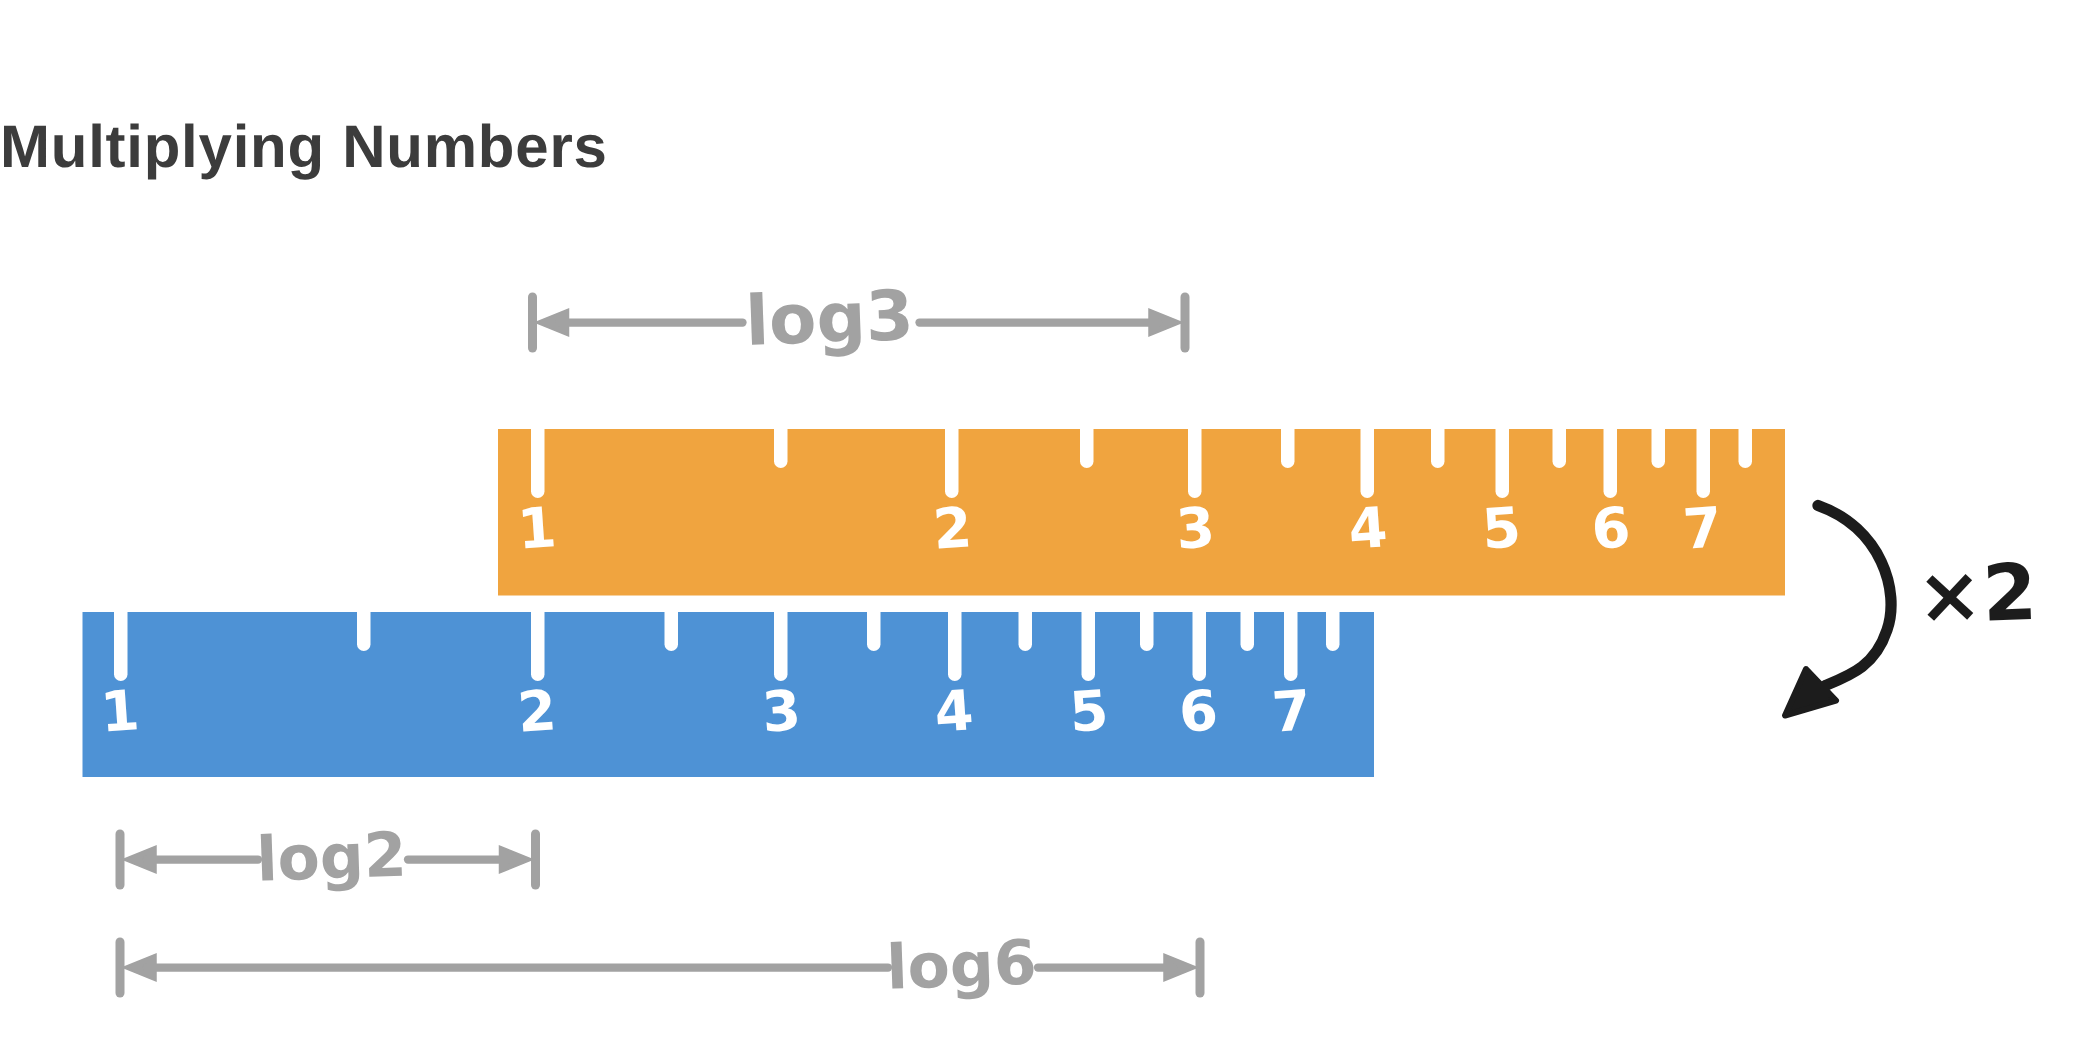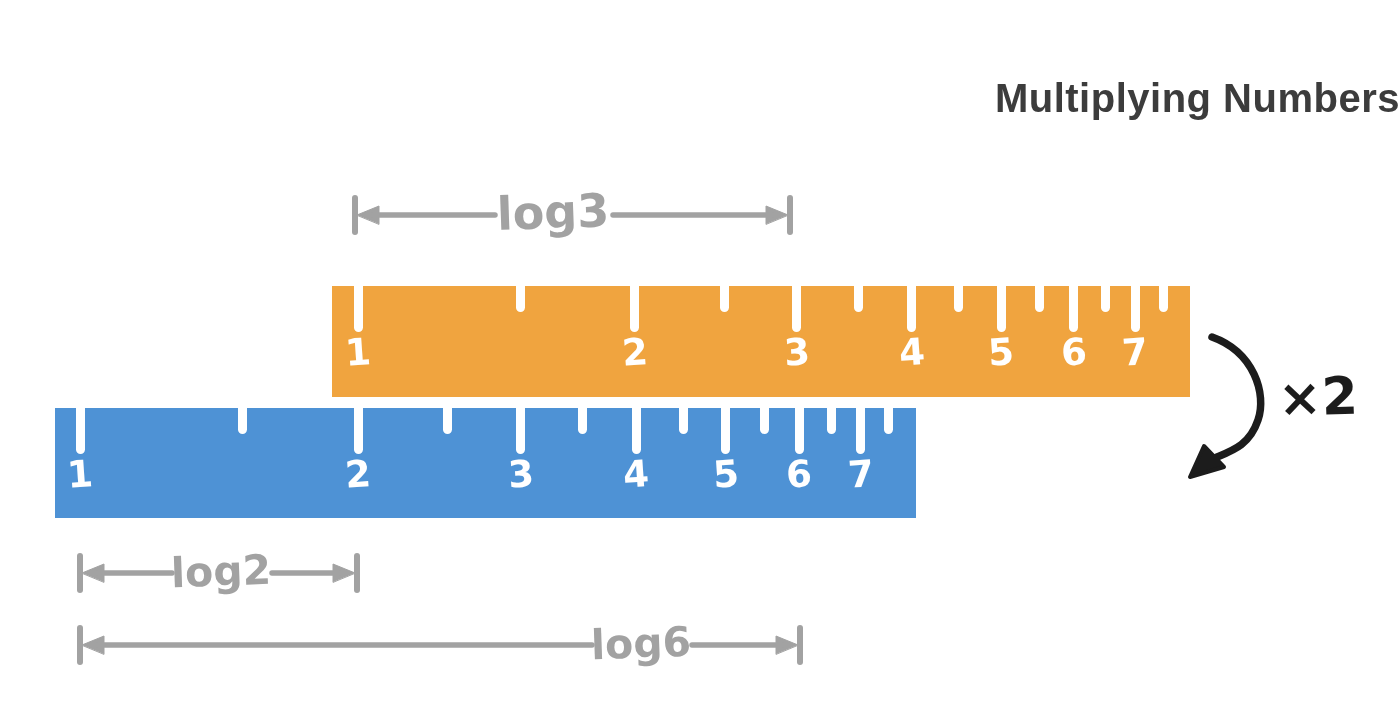--- a/index.html
+++ b/index.html
@@ -3,21 +3,21 @@
 <meta charset="utf-8">
 <style>
   html,body { margin:0; padding:0; background:#ffffff; }
   #canvas {
     position:relative; width:1400px; height:708px; margin:0 auto;
     background:#ffffff; overflow:hidden;
     font-family:"DejaVu Sans", sans-serif;
   }
   #diagram-title {
     position:absolute; left:0; top:76px; width:1400px;
-    text-align:right; margin:0;
+    text-align:left; margin:0;
     font-family:"Liberation Sans", sans-serif;
     font-weight:700; font-size:40px; color:#3c3c3c; letter-spacing:0.5px;
   }
   #annotation-layer { position:absolute; left:0; top:0; pointer-events:none; }
 
   .ruler { position:absolute; }
   #ruler-top    { left:332px; top:286px; width:858px; height:111px; }
   #ruler-bottom { left:55px;  top:408px; width:861px; height:110px; }
 
   .tick {

